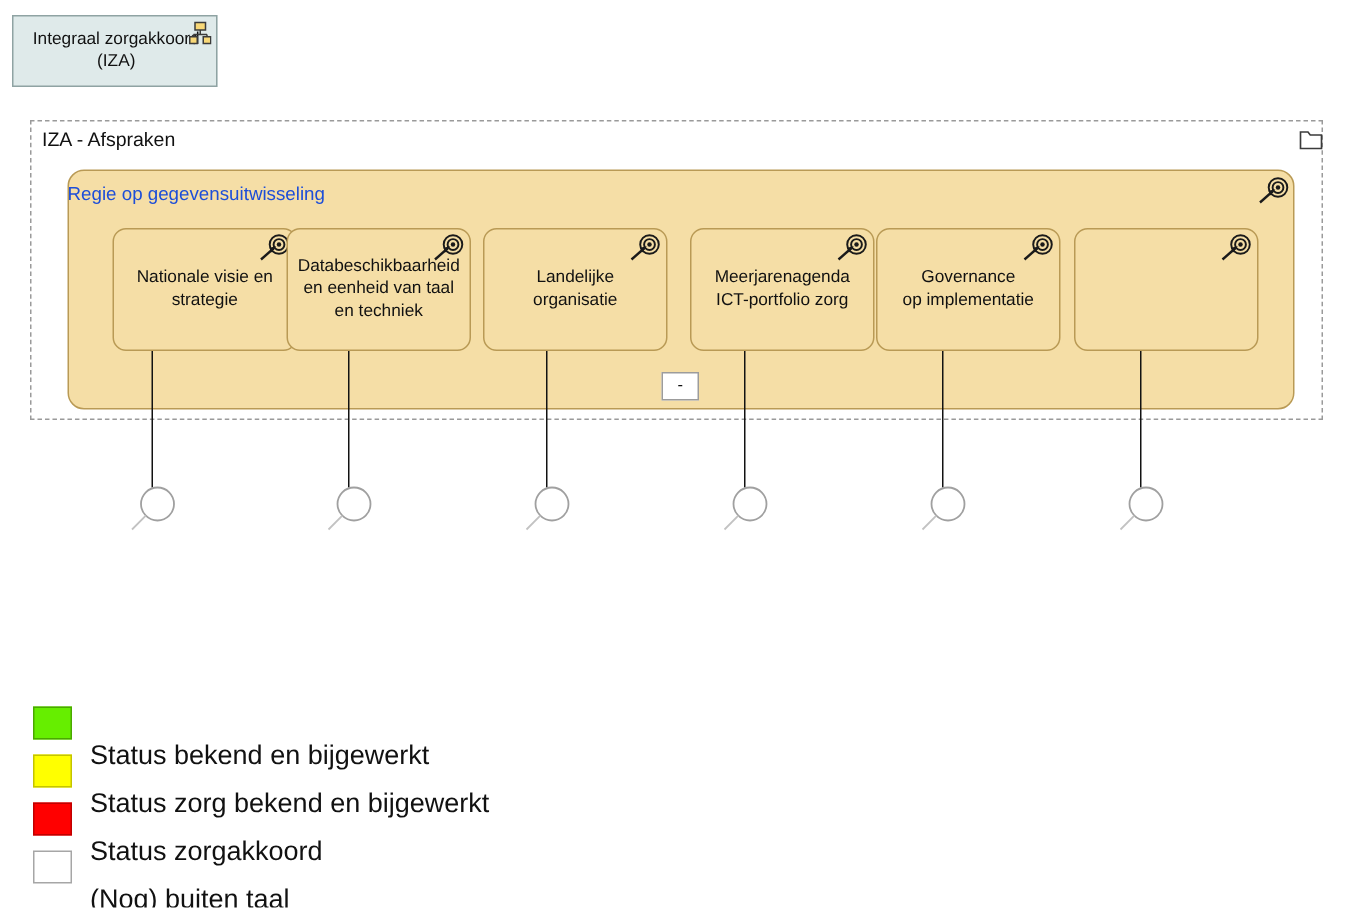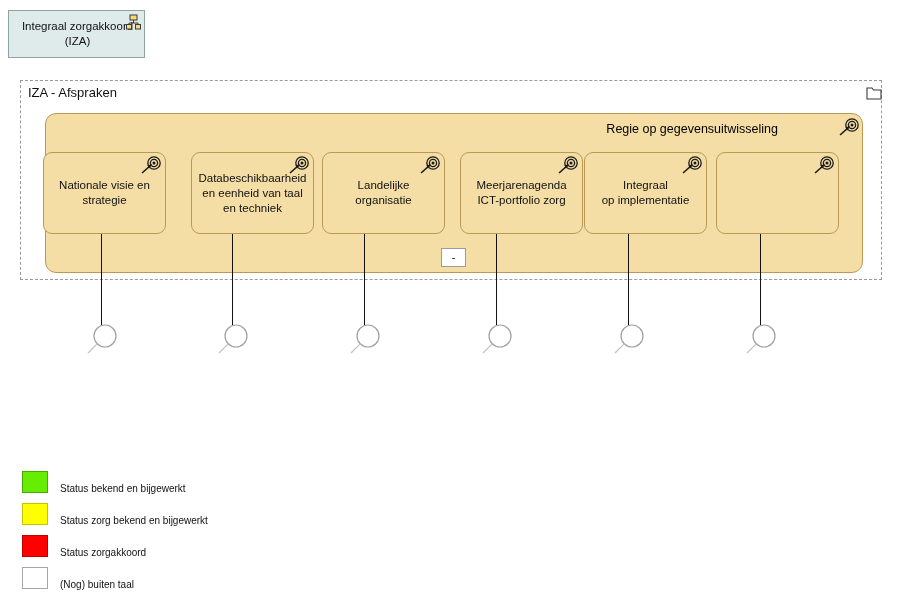--- a/index.html
+++ b/index.html
@@ -92,23 +92,23 @@
     background: #f5dea6;
     border: 1px solid #b99a55;
     border-radius: 11px;
     box-sizing: border-box;
   }
   .regie-title {
     position: absolute;
     left: 45px;
     top: 122px;
     width: 733px;
-    text-align: right;
+    text-align: left;
     font-size: 12.5px;
-    color: #000000;
+    color: #1d4ed8;
     white-space: nowrap;
   }
   .regie-icon {
     position: absolute;
     left: 838px;
     top: 118px;
     width: 22px;
     height: 20px;
   }
 
@@ -193,22 +193,22 @@
     position: absolute;
     left: 0;
     top: 0;
     width: 26px;
     height: 22px;
     box-sizing: border-box;
   }
   .legend-text {
     position: absolute;
     left: 38px;
-    top: 12px;
-    font-size: 10px;
+    top: 22px;
+    font-size: 18px;
     color: #111111;
     white-space: nowrap;
   }
 </style>
 </head>
 <body>
 
 <div class="canvas">
 
   <div class="iza-box">
@@ -235,21 +235,21 @@
   <div class="regie-title">Regie op gegevensuitwisseling</div>
   <svg class="regie-icon" viewBox="0 0 22 20">
     <circle cx="14" cy="7" r="6.2" fill="#f5dea6" stroke="#1a1a1a" stroke-width="1.3"></circle>
     <circle cx="14" cy="7" r="3.6" fill="#f5dea6" stroke="#1a1a1a" stroke-width="1.3"></circle>
     <circle cx="14" cy="7" r="1.5" fill="#1a1a1a"></circle>
     <path d="M2 17 L10.5 9.5" stroke="#1a1a1a" stroke-width="1.6"></path>
     <path d="M12.2 8.2 L7.6 9.2 L9.0 12.4 Z" fill="#1a1a1a"></path>
   </svg>
 
   <div id="goal-cards">
-      <div class="goal-card" style="left: 43px;">
+      <div class="goal-card" style="left: 75px;">
   <svg class="goal-card-icon" viewBox="0 0 22 20">
     <circle cx="14" cy="7" r="6.2" fill="#f5dea6" stroke="#1a1a1a" stroke-width="1.3"></circle>
     <circle cx="14" cy="7" r="3.6" fill="#f5dea6" stroke="#1a1a1a" stroke-width="1.3"></circle>
     <circle cx="14" cy="7" r="1.5" fill="#1a1a1a"></circle>
     <path d="M2 17 L10.5 9.5" stroke="#1a1a1a" stroke-width="1.6"></path>
     <path d="M12.2 8.2 L7.6 9.2 L9.0 12.4 Z" fill="#1a1a1a"></path>
   </svg>
         <div class="goal-card-label">Nationale visie en
 strategie</div>
       </div>
@@ -288,21 +288,21 @@
 ICT-portfolio zorg</div>
       </div>
       <div class="goal-card" style="left: 584px;">
   <svg class="goal-card-icon" viewBox="0 0 22 20">
     <circle cx="14" cy="7" r="6.2" fill="#f5dea6" stroke="#1a1a1a" stroke-width="1.3"></circle>
     <circle cx="14" cy="7" r="3.6" fill="#f5dea6" stroke="#1a1a1a" stroke-width="1.3"></circle>
     <circle cx="14" cy="7" r="1.5" fill="#1a1a1a"></circle>
     <path d="M2 17 L10.5 9.5" stroke="#1a1a1a" stroke-width="1.6"></path>
     <path d="M12.2 8.2 L7.6 9.2 L9.0 12.4 Z" fill="#1a1a1a"></path>
   </svg>
-        <div class="goal-card-label">Integraal
+        <div class="goal-card-label">Governance
 op implementatie</div>
       </div>
       <div class="goal-card" style="left: 716px;">
   <svg class="goal-card-icon" viewBox="0 0 22 20">
     <circle cx="14" cy="7" r="6.2" fill="#f5dea6" stroke="#1a1a1a" stroke-width="1.3"></circle>
     <circle cx="14" cy="7" r="3.6" fill="#f5dea6" stroke="#1a1a1a" stroke-width="1.3"></circle>
     <circle cx="14" cy="7" r="1.5" fill="#1a1a1a"></circle>
     <path d="M2 17 L10.5 9.5" stroke="#1a1a1a" stroke-width="1.6"></path>
     <path d="M12.2 8.2 L7.6 9.2 L9.0 12.4 Z" fill="#1a1a1a"></path>
   </svg>

